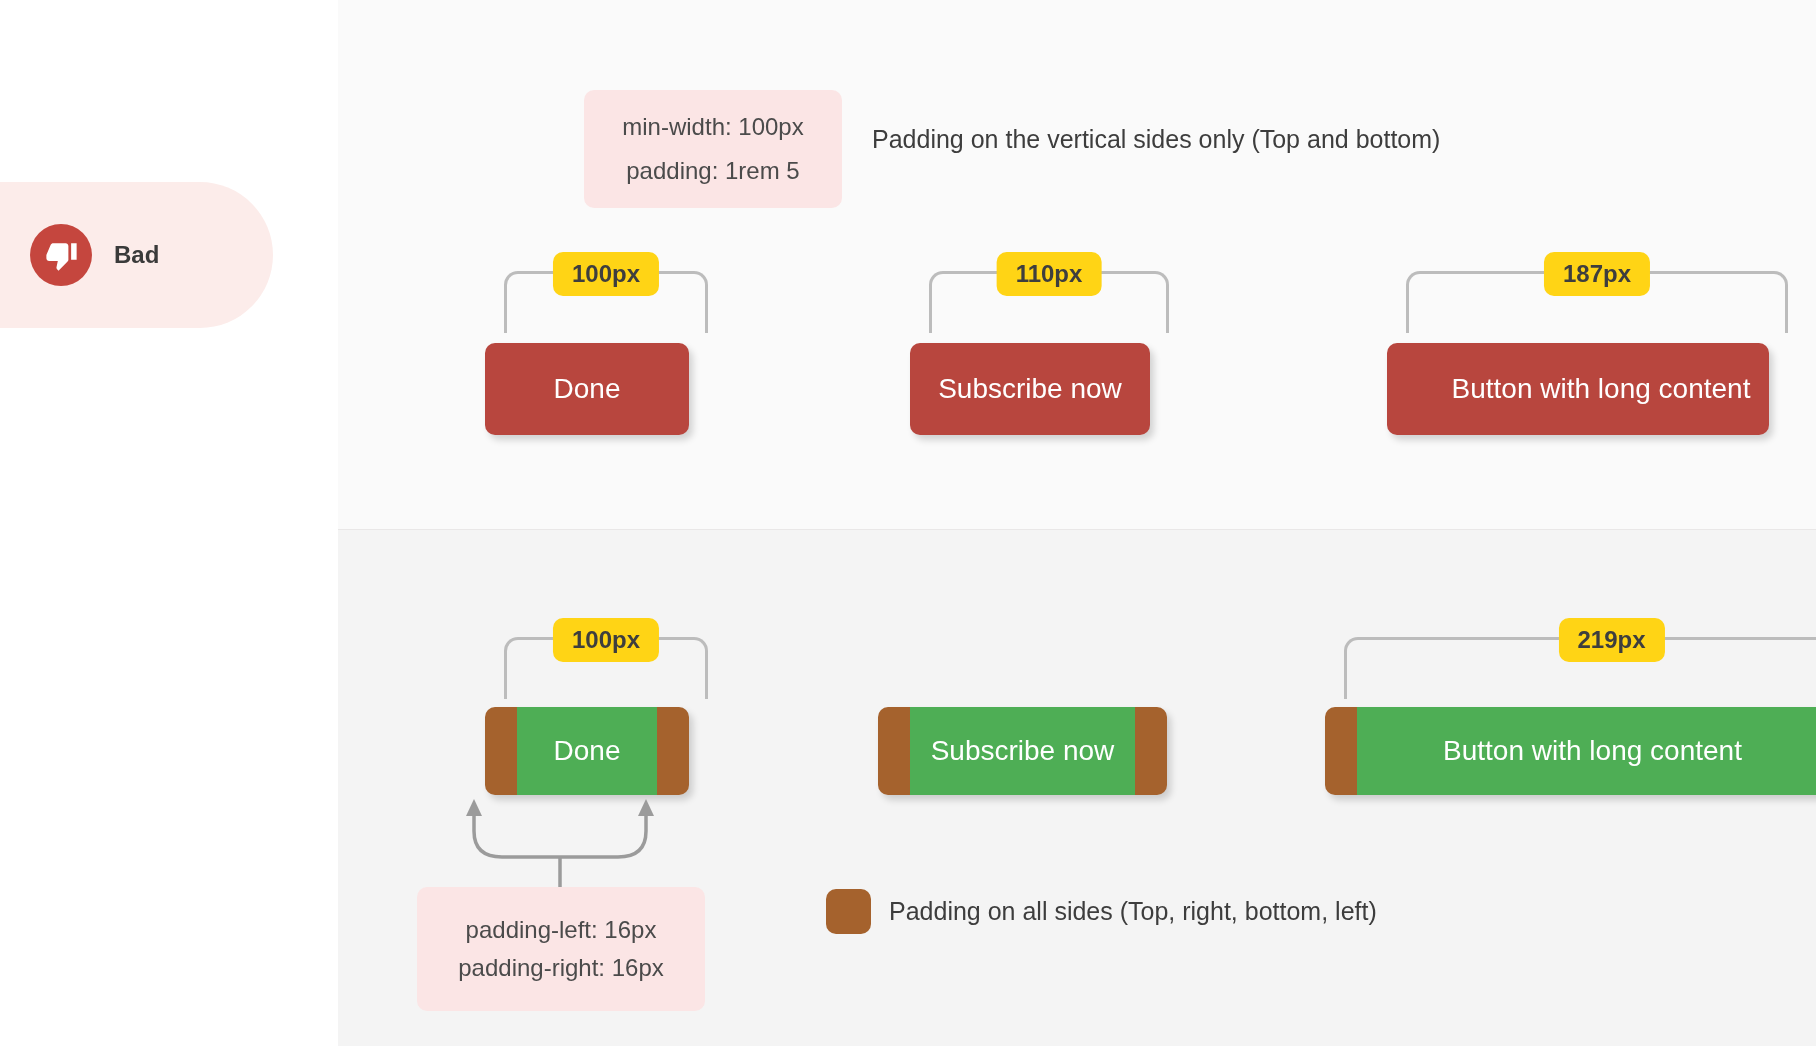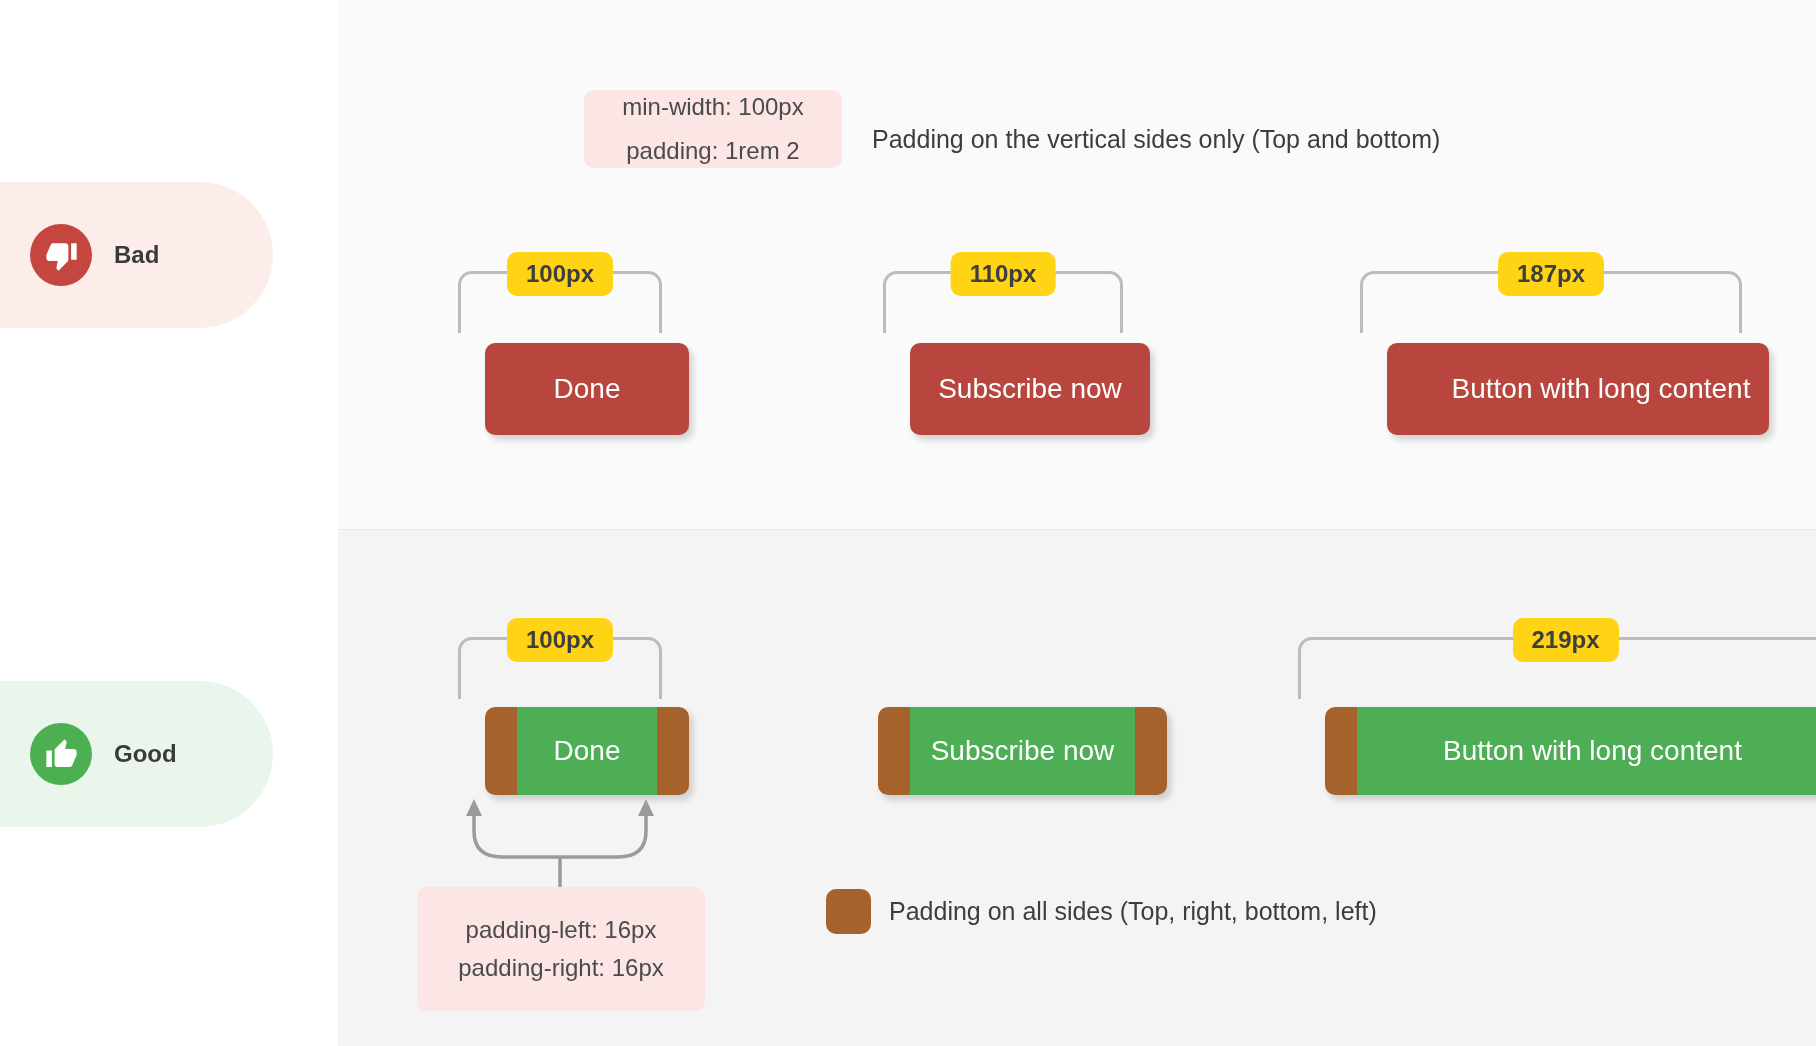--- a/index.html
+++ b/index.html
@@ -5,38 +5,38 @@
   * { margin: 0; padding: 0; box-sizing: border-box; }
   html, body { width: 1816px; height: 1046px; }
   body { font-family: "Liberation Sans", sans-serif; color: #3e3e3e; background: #ffffff; }
 
   .canvas { position: relative; width: 1816px; height: 1046px; background: #ffffff; overflow: hidden; }
   .bg-top { position: absolute; left: 338px; top: 0; width: 1478px; height: 529px; background: #fafafa; }
   .bg-bottom { position: absolute; left: 338px; top: 529px; width: 1478px; height: 517px; background: #f4f4f4; border-top: 1px solid #e9e7e7; }
 
   .code-note { position: absolute; background: #fbe5e5; border-radius: 10px; display: flex; flex-direction: column;
                align-items: center; justify-content: center; gap: 10px; font-size: 24px; font-weight: 500; color: #4b4b4b; }
-  .badge-bad { left: 584px; top: 90px; width: 258px; height: 78px; gap: 16px; }
+  .badge-bad { left: 584px; top: 90px; width: 258px; height: 118px; gap: 16px; }
   .note-good { left: 417px; top: 887px; width: 288px; height: 124px; }
 
   .caption { position: absolute; display: flex; align-items: center; font-size: 25px; font-weight: 500; color: #3d3d3d; white-space: nowrap; }
   .caption-bad { left: 872px; top: 90px; height: 98px; }
   .caption-legend { left: 889px; top: 889px; height: 45px; }
 
   .verdict-pill { position: absolute; left: 0; width: 273px; height: 146px; border-radius: 0 80px 80px 0;
                   display: flex; align-items: center; padding-left: 30px; gap: 22px; }
   .pill-bad { top: 182px; background: #fcecea; }
   .pill-good { top: 681px; background: #eaf6eb; }
   .verdict-circle { width: 62px; height: 62px; border-radius: 50%; display: flex; align-items: center; justify-content: center; flex: none; }
   .circle-bad { background: #c5463e; }
   .circle-good { background: #4cb052; }
   .verdict-circle svg { width: 33px; height: 33px; fill: #ffffff; }
   .verdict-label { font-size: 24px; font-weight: bold; color: #3a3a3a; }
 
-  .measure { position: absolute; height: 62px; border: 3px solid #bcbcbc; border-bottom: none; border-radius: 14px 14px 0 0; }
+  .measure { position: absolute; height: 62px; border: 3px solid #bcbcbc; border-bottom: none; border-radius: 14px 14px 0 0; margin-left: 46px; }
   .measure .tag { position: absolute; left: 50%; top: 0; transform: translate(-50%, -50%); background: #ffd415; color: #3e3e3e;
                   font-size: 24px; font-weight: bold; padding: 8px 19px; border-radius: 10px; white-space: nowrap; }
 
   .demo-btn { position: absolute; border-radius: 10px; display: flex; align-items: center; justify-content: center;
               color: #ffffff; font-size: 28px; font-weight: 500; box-shadow: 4px 5px 7px rgba(0,0,0,0.16); white-space: nowrap; margin-left: 27px; }
   .btn-bad { top: 343px; height: 92px; background: #b8463e; }
   .btn-good { top: 707px; height: 88px; background: #a5622d; }
   .btn-good .fill { position: absolute; left: 32px; right: 32px; top: 0; bottom: 0; background: #4eae55; }
   .demo-btn .lbl { position: relative; z-index: 1; }
 
@@ -56,21 +56,21 @@
 </head>
 <body>
 
 <div class="canvas">
 
   <div class="bg-top"></div>
   <div class="bg-bottom"></div>
 
   <div class="code-note badge-bad">
     <div>min-width: 100px</div>
-    <div>padding: 1rem 2</div>
+    <div>padding: 1rem 5</div>
   </div>
 
   <div class="caption caption-bad">Padding on the vertical sides only (Top and bottom)</div>
 
   <div class="verdict-pill pill-bad">
     <div class="verdict-circle circle-bad">
       <svg viewBox="0 0 24 24" aria-hidden="true">
         <path d="M15 3H6c-.83 0-1.54.5-1.84 1.22L1.14 11.27c-.09.23-.14.47-.14.73v2c0 1.1.9 2 2 2h6.31l-.95 4.57-.03.32c0 .41.17.79.44 1.06L9.83 23l6.59-6.59c.36-.36.58-.86.58-1.41V5c0-1.1-.9-2-2-2zm4 0v12h4V3h-4z"></path>
       </svg>
     </div>
@@ -90,28 +90,20 @@
   <div class="demo-btn btn-bad pos-1">
     <span class="lbl">Done</span>
   </div>
   <div class="demo-btn btn-bad pos-2r">
     <span class="lbl">Subscribe now</span>
   </div>
   <div class="demo-btn btn-bad pos-3r">
     <span class="lbl">Button with long content</span>
   </div>
 
-  <div class="verdict-pill pill-good">
-    <div class="verdict-circle circle-good">
-      <svg viewBox="0 0 24 24" aria-hidden="true">
-        <path d="M1 21h4V9H1v12zM23 10c0-1.1-.9-2-2-2h-6.31l.95-4.57.03-.32c0-.41-.17-.79-.44-1.06L14.17 1 7.59 7.59C7.22 7.95 7 8.45 7 9v10c0 1.1.9 2 2 2h9c.83 0 1.54-.5 1.84-1.22l3.02-7.05c.09-.23.14-.47.14-.73v-2z"></path>
-      </svg>
-    </div>
-    <div class="verdict-label">Good</div>
-  </div>
 
   <div class="measure m-good pos-1">
     <div class="tag">100px</div>
   </div>
   <div class="measure m-good pos-3g">
     <div class="tag">219px</div>
   </div>
 
   <div class="demo-btn btn-good pos-1">
     <div class="fill"></div>

